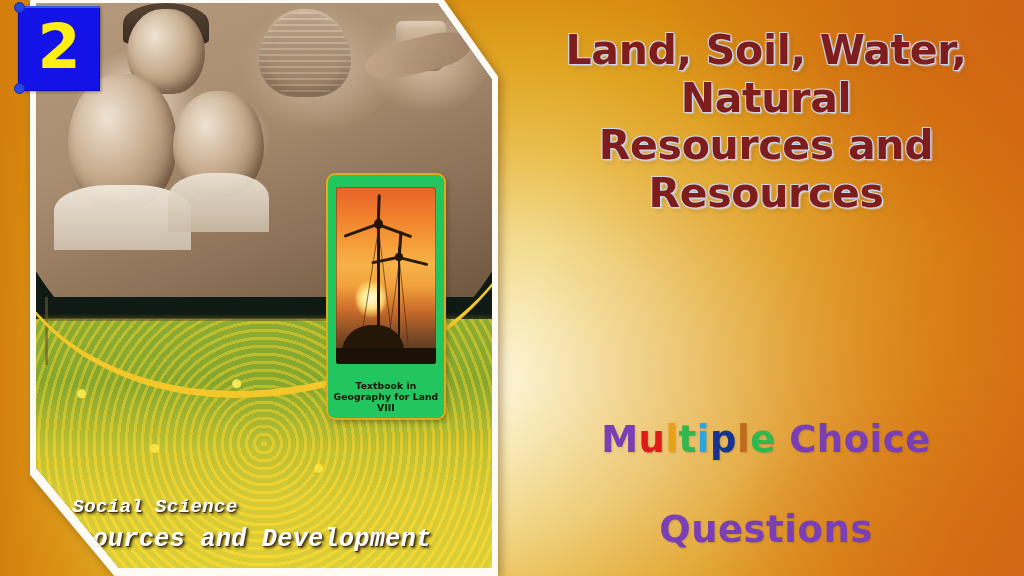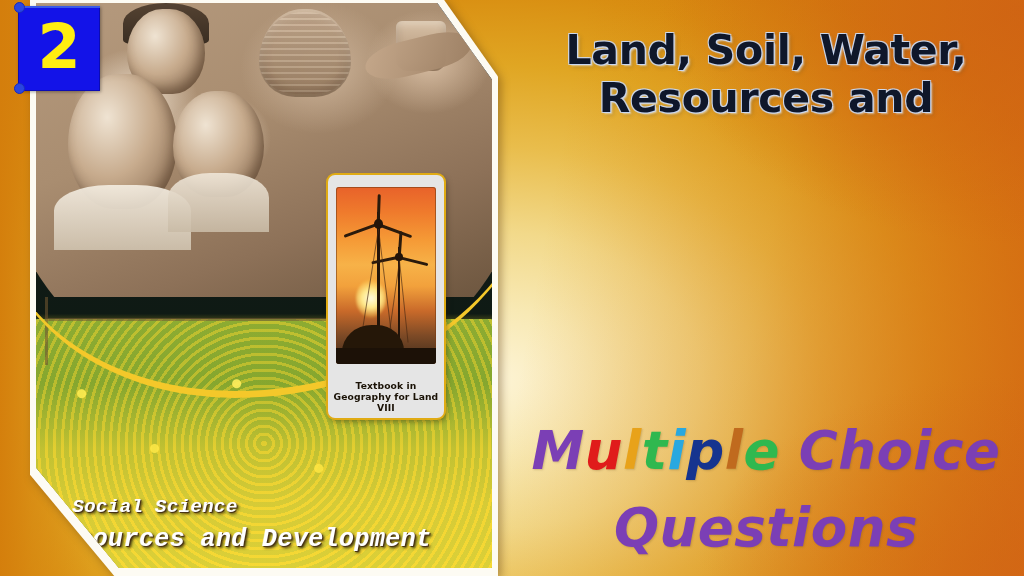--- a/index.html
+++ b/index.html
@@ -238,21 +238,21 @@
     background: rgba(118,90,52,0.8);
   }
 
   
   .inset-panel {
     position: absolute;
     left: 64%;
     top: 30.4%;
     width: 25.5%;
     height: 43%;
-    background: #e5e5e5;
+    background: #22c55e;
     border-radius: 7px;
     box-shadow: 0 0 0 2px #e0ab14, 2px 3px 6px rgba(40,28,6,0.5);
     padding: 21px;
     box-sizing: border-box;
   }
   .inset-photo {
     position: absolute;
     left: 7%; top: 5%; width: 86%; height: 73%;
     border-radius: 3px;
     overflow: hidden;
@@ -387,49 +387,48 @@
   }
   .main-title {
     position: absolute;
     left: 0; right: 0;
     top: 27px;
     text-align: center;
     font-family: "DejaVu Sans", sans-serif;
     font-weight: bold;
     font-size: 41px;
     line-height: 1.16;
-    color: #0f172a;
+    color: #7f1d1d;
     letter-spacing: -0.3px;
     text-shadow:
        1px  1px 0 rgba(200,215,240,0.95),
       -1px -1px 0 rgba(205,218,242,0.9),
        1px -1px 0 rgba(205,218,242,0.8),
       -1px  1px 0 rgba(205,218,242,0.8),
        2px  2px 2px rgba(255,255,255,0.55),
        3px  3px 4px rgba(90,70,30,0.30);
   }
   .main-title span { display: block; }
 
   .mcq-block {
     position: absolute;
     left: 0; right: 0;
     top: 413px;
     text-align: center;
     font-family: "DejaVu Sans", sans-serif;
   }
   .mcq-line1, .mcq-line2 {
-    font-size: 53px;
+    font-size: 37px;
     font-weight: bold;
-    font-style: italic;
     line-height: 1.45;
     letter-spacing: 0.5px;
     text-shadow: 1px 1px 2px rgba(120,90,35,0.28);
   }
   .mcq-line1 .ch { display: inline; }
-  .mcq-line2 { color: #7b3fb5; }
+  .mcq-line2 { color: #7b3fb5; margin-top: 36px; }
 </style>
 </head>
 <body>
 
 <div id="stage">
 
   <div class="bg-base"></div>
   <div class="bg-right-warm"></div>
   <div class="bg-topright-warm"></div>
   <div class="bg-bottomright-warm"></div>
@@ -501,21 +500,23 @@
     <div class="badge-num">2</div>
   </div>
   <div class="badge-edge-top"></div>
   <div class="handle h-tl"></div>
   <div class="handle h-bl"></div>
 
   <div class="right-pane">
 
     <div class="main-title">
       <span>Land, Soil, Water,</span>
+      <span>Natural</span>
       <span>Resources and</span>
+      <span>Resources</span>
     </div>
 
     <div class="mcq-block">
       <div class="mcq-line1" id="mcq-line1"><span class="ch" style="color: rgb(123, 63, 181);">M</span><span class="ch" style="color: rgb(224, 27, 27);">u</span><span class="ch" style="color: rgb(232, 162, 26);">l</span><span class="ch" style="color: rgb(47, 184, 79);">t</span><span class="ch" style="color: rgb(41, 168, 224);">i</span><span class="ch" style="color: rgb(22, 52, 143);">p</span><span class="ch" style="color: rgb(192, 106, 30);">l</span><span class="ch" style="color: rgb(47, 184, 79);">e</span><span class="ch" style="color: rgb(123, 63, 181);">&nbsp;</span><span class="ch" style="color: rgb(123, 63, 181);">C</span><span class="ch" style="color: rgb(123, 63, 181);">h</span><span class="ch" style="color: rgb(123, 63, 181);">o</span><span class="ch" style="color: rgb(123, 63, 181);">i</span><span class="ch" style="color: rgb(123, 63, 181);">c</span><span class="ch" style="color: rgb(123, 63, 181);">e</span></div>
       <div class="mcq-line2">Questions</div>
     </div>
 
   </div>
 
 </div>

